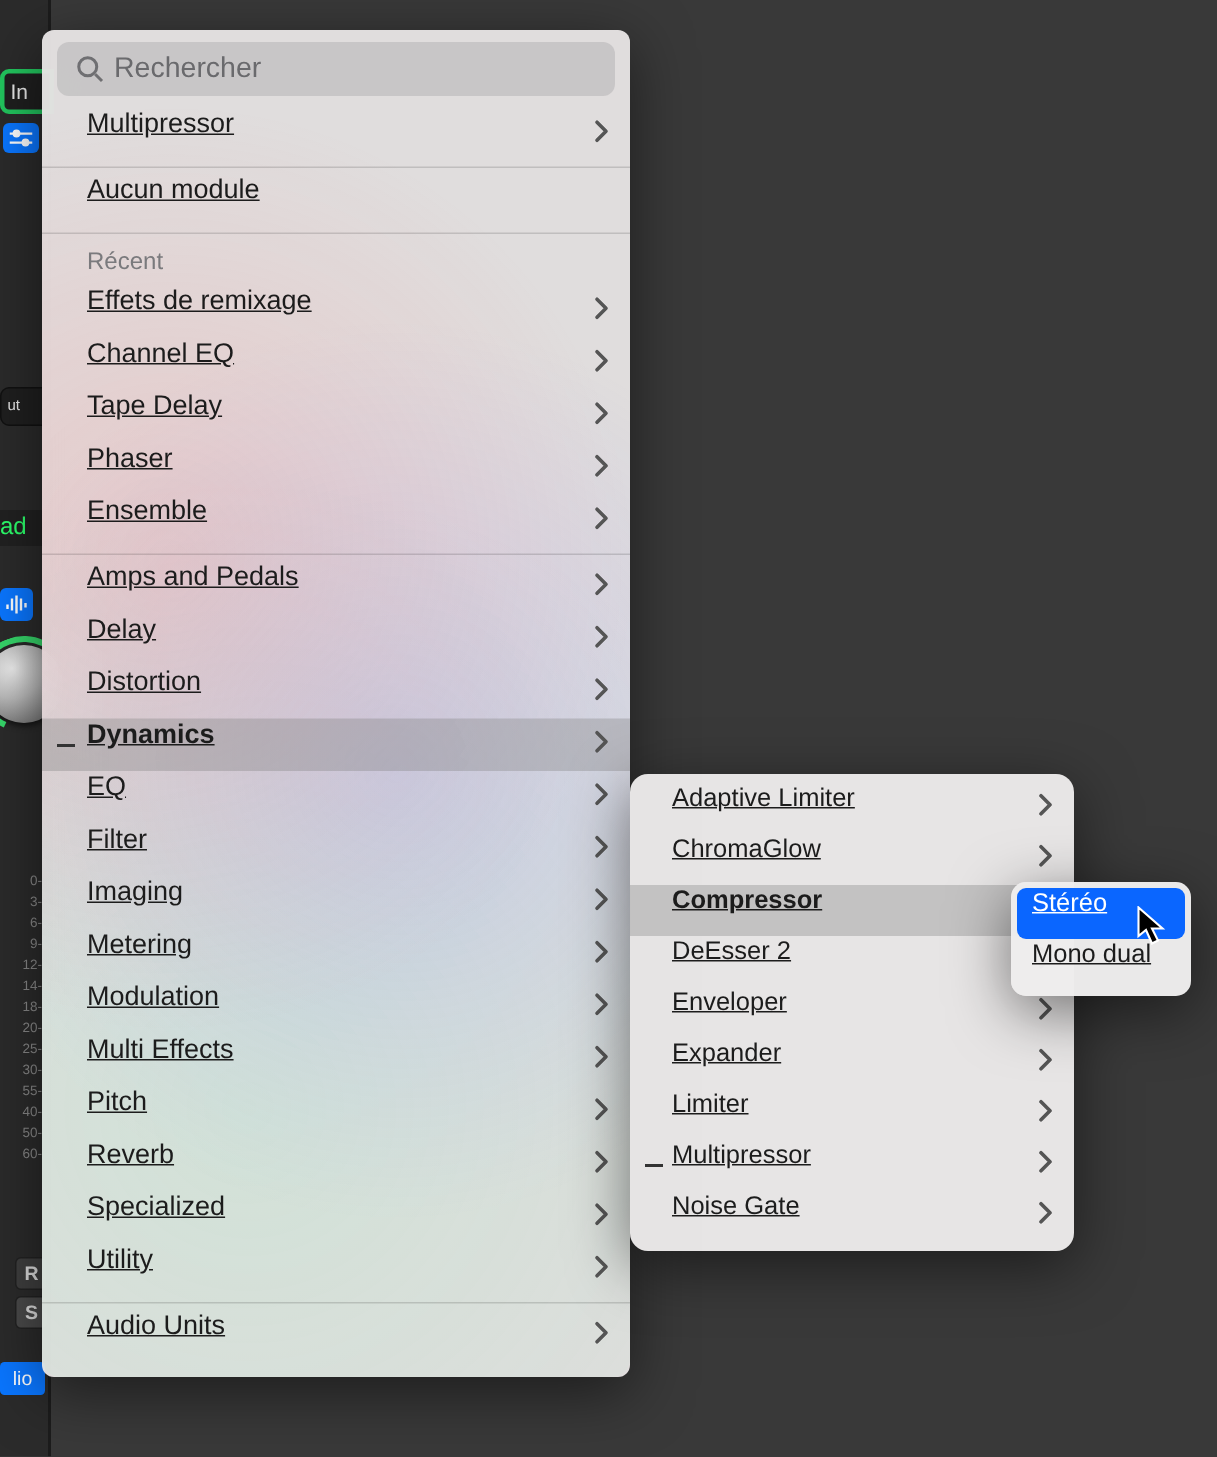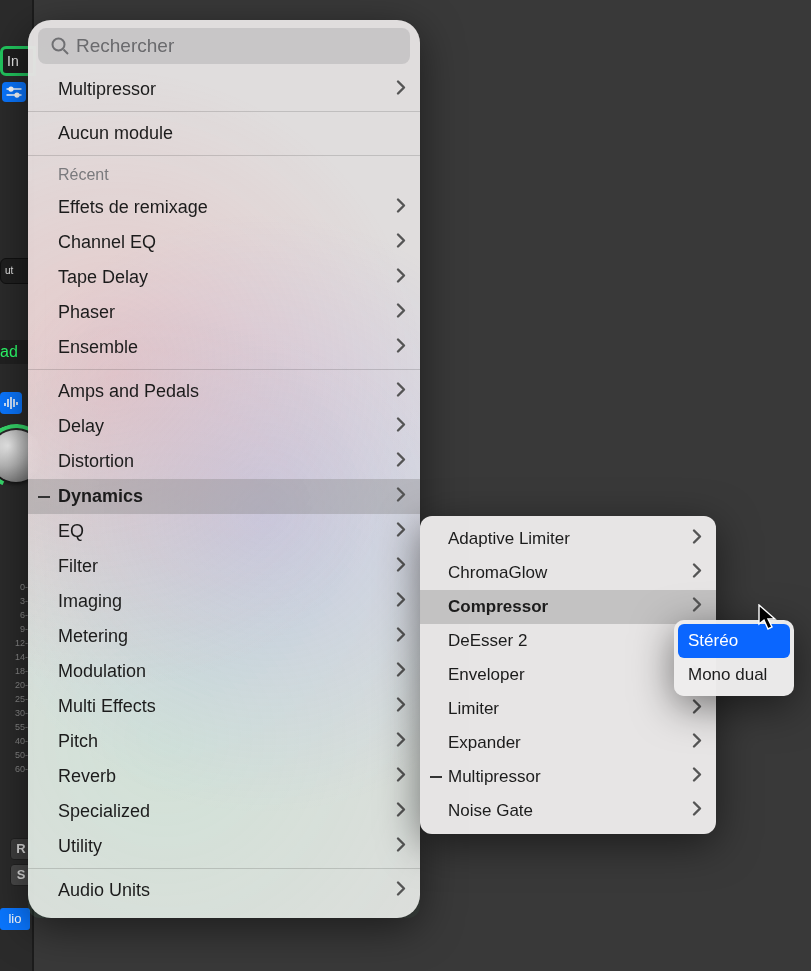--- a/index.html
+++ b/index.html
@@ -149,21 +149,21 @@
     text-align: center;
   }
 
   
   .menu {
     position: absolute;
     left: 28px;
     top: 20px;
     width: 392px;
     background: rgba(235,232,232,0.94);
-    border-radius: 23px;
+    border-radius: 8px;
     box-shadow: 0 10px 40px rgba(0,0,0,.5);
     padding: 8px 0 10px 0;
     backdrop-filter: blur(20px);
   }
   
   .menu::before {
     content: '';
     position: absolute;
     inset: 0;
     border-radius: 12px;
@@ -195,25 +195,26 @@
   .search-icon {
     position: absolute;
     left: 12px; top: 8px;
     width: 20px; height: 20px;
     color: #6f6f72;
   }
 
   .menu-item {
     height: 35px;
     display: flex;
-    align-items: center;
+    align-items: flex-start;
     padding: 0 16px 0 30px;
     font-size: 18px;
     color: #1c1c1c;
     position: relative;
+    text-decoration: underline;
   }
   .menu-item.selected {
     background: rgba(130,130,130,0.35);
     font-weight: 600;
   }
   .menu-item .chev {
     position: absolute;
     right: 14px;
     top: 50%;
     transform: translateY(-50%);
@@ -259,21 +260,20 @@
   
   .submenu2 {
     position: absolute;
     left: 674px;
     top: 588px;
     width: 120px;
     background: rgba(238,237,237,0.98);
     border-radius: 10px;
     box-shadow: 0 10px 40px rgba(0,0,0,.5);
     padding: 4px 0;
-    margin-top: 32px;
   }
   .submenu2 .menu-item {
     height: 34px;
     font-size: 17px;
     padding: 0 14px;
   }
   .submenu2 .menu-item.highlight {
     background: #0a66ff;
     color: #fff;
     border-radius: 6px;
@@ -531,27 +531,27 @@
           <polyline points="2,2 8,8 2,14"></polyline>
         </svg></span>
     </div>
     <div class="menu-item">
       <span>Enveloper</span>
       <span class="chev"><svg viewBox="0 0 10 16" fill="none" stroke="currentColor" stroke-width="2.4" stroke-linecap="round" stroke-linejoin="round">
           <polyline points="2,2 8,8 2,14"></polyline>
         </svg></span>
     </div>
     <div class="menu-item">
+      <span>Expander</span>
+      <span class="chev"><svg viewBox="0 0 10 16" fill="none" stroke="currentColor" stroke-width="2.4" stroke-linecap="round" stroke-linejoin="round">
+          <polyline points="2,2 8,8 2,14"></polyline>
+        </svg></span>
+    </div>
+    <div class="menu-item">
       <span>Limiter</span>
-      <span class="chev"><svg viewBox="0 0 10 16" fill="none" stroke="currentColor" stroke-width="2.4" stroke-linecap="round" stroke-linejoin="round">
-          <polyline points="2,2 8,8 2,14"></polyline>
-        </svg></span>
-    </div>
-    <div class="menu-item">
-      <span>Expander</span>
       <span class="chev"><svg viewBox="0 0 10 16" fill="none" stroke="currentColor" stroke-width="2.4" stroke-linecap="round" stroke-linejoin="round">
           <polyline points="2,2 8,8 2,14"></polyline>
         </svg></span>
     </div>
     <div class="menu-item">
       <span class="dash"></span>
       <span>Multipressor</span>
       <span class="chev"><svg viewBox="0 0 10 16" fill="none" stroke="currentColor" stroke-width="2.4" stroke-linecap="round" stroke-linejoin="round">
           <polyline points="2,2 8,8 2,14"></polyline>
         </svg></span>

